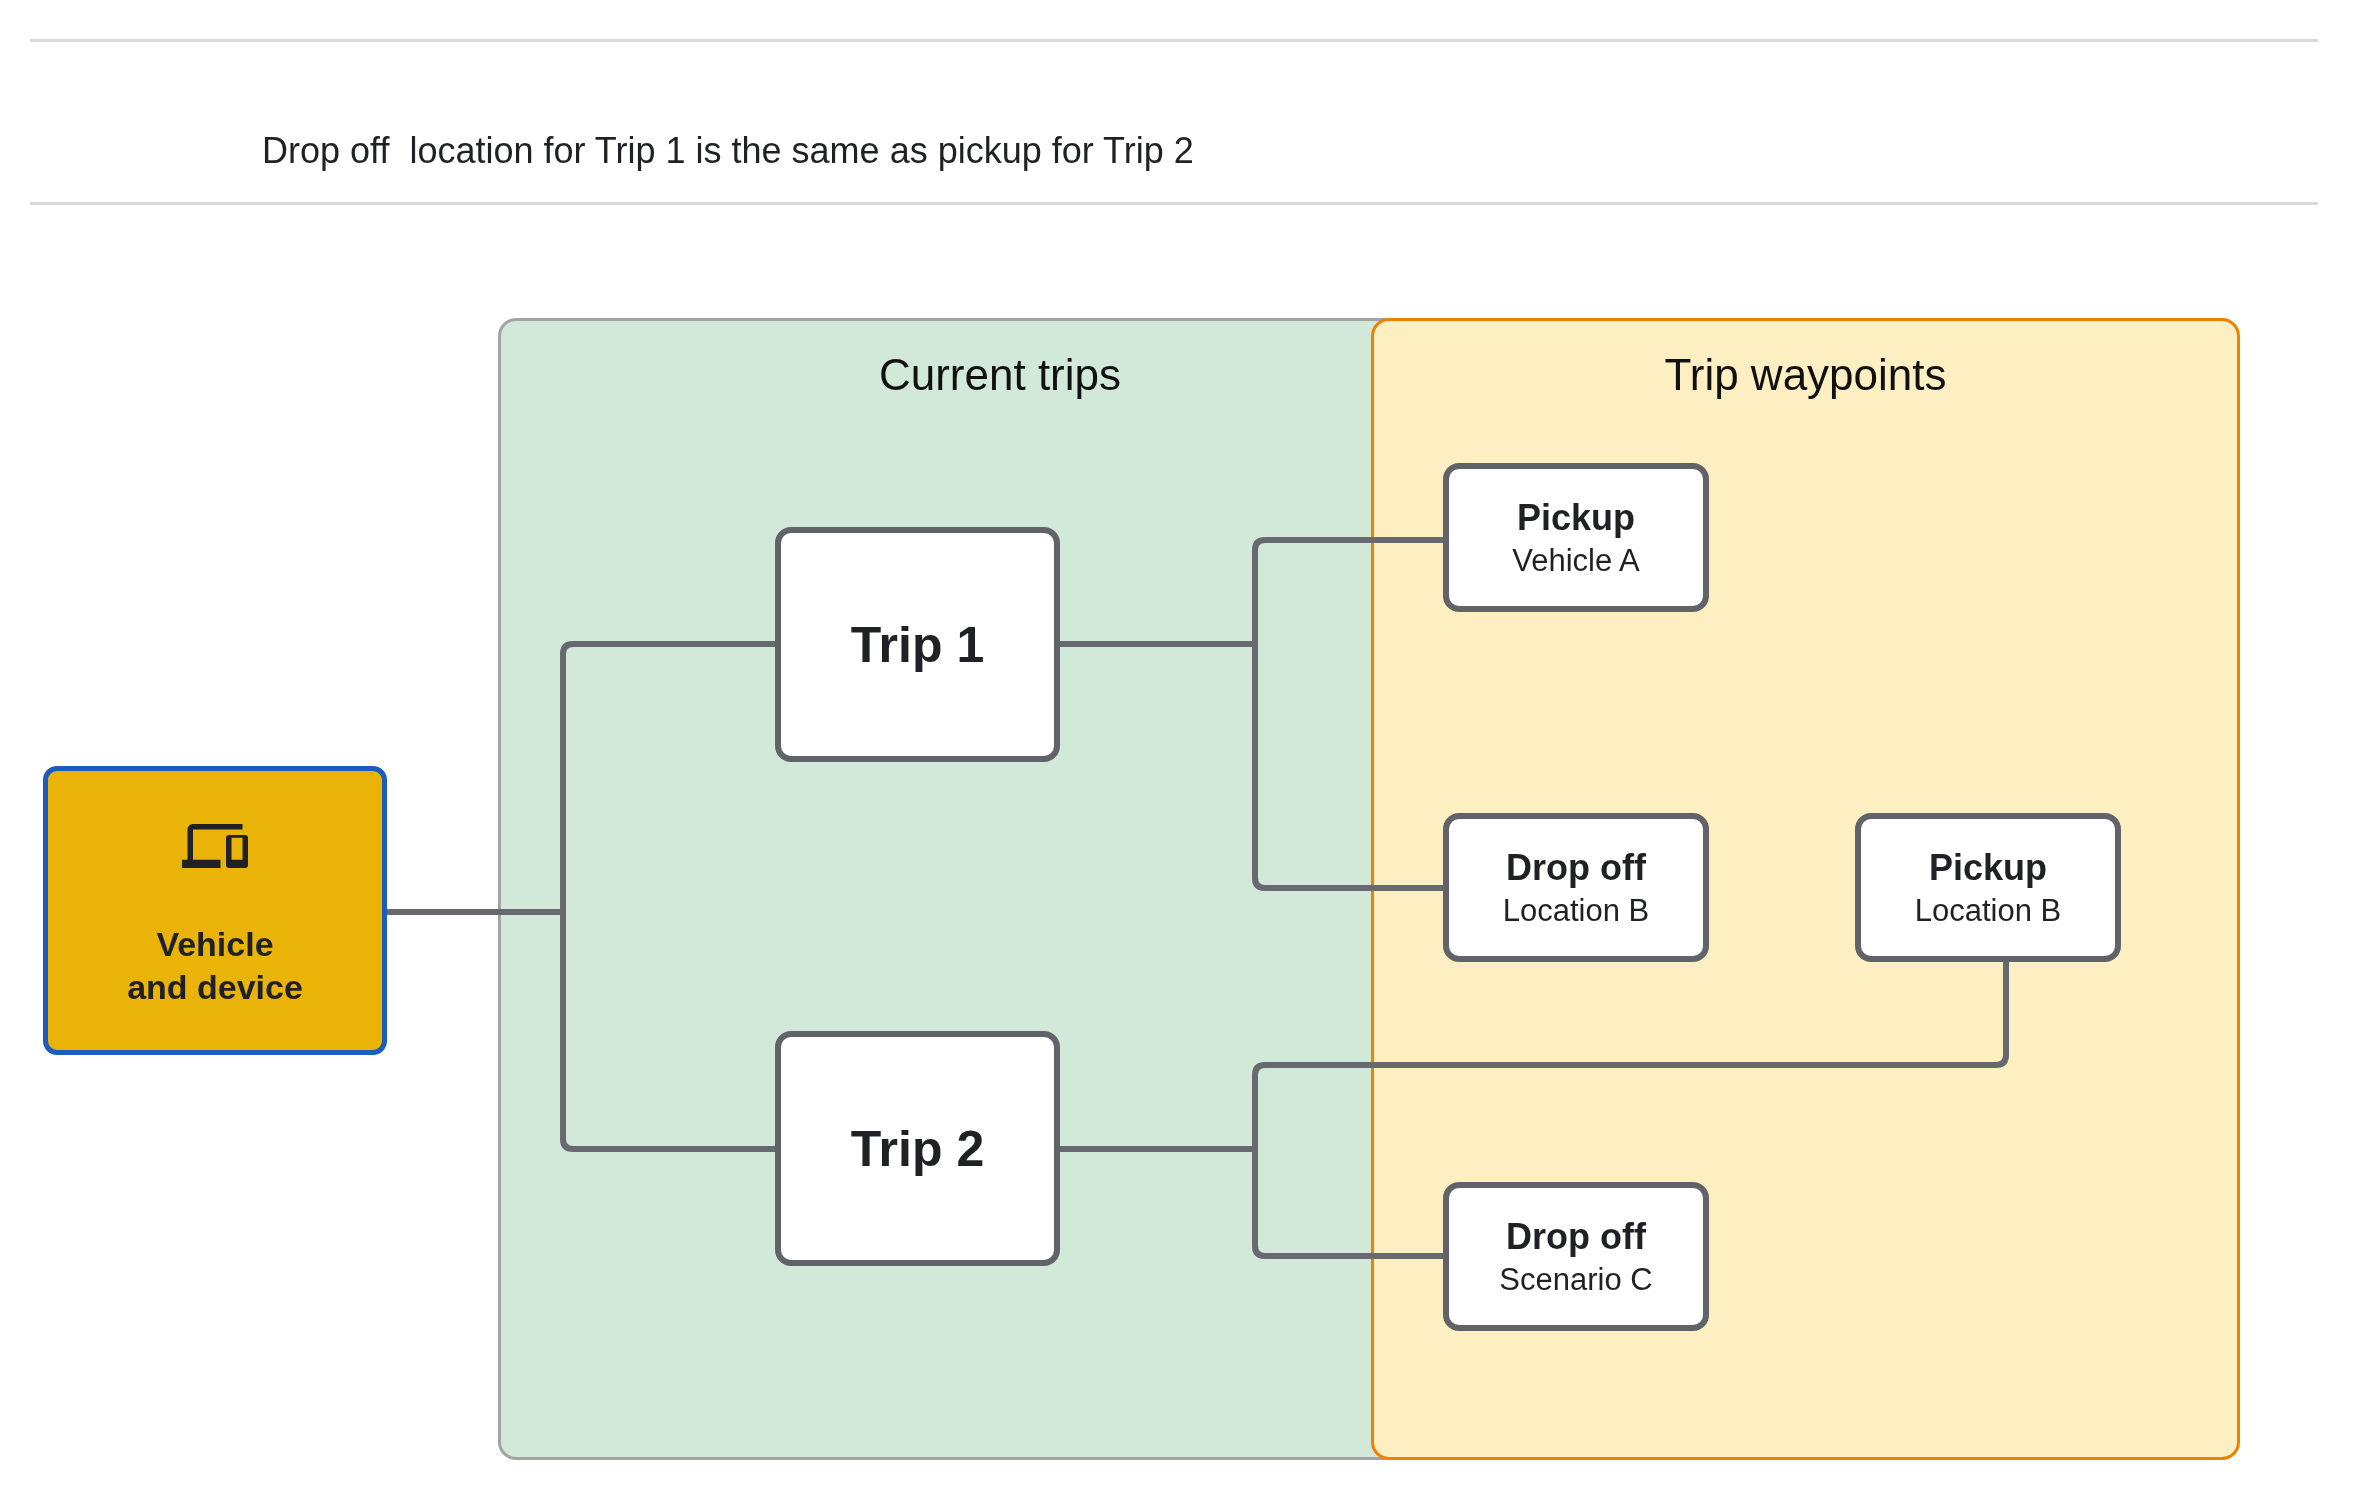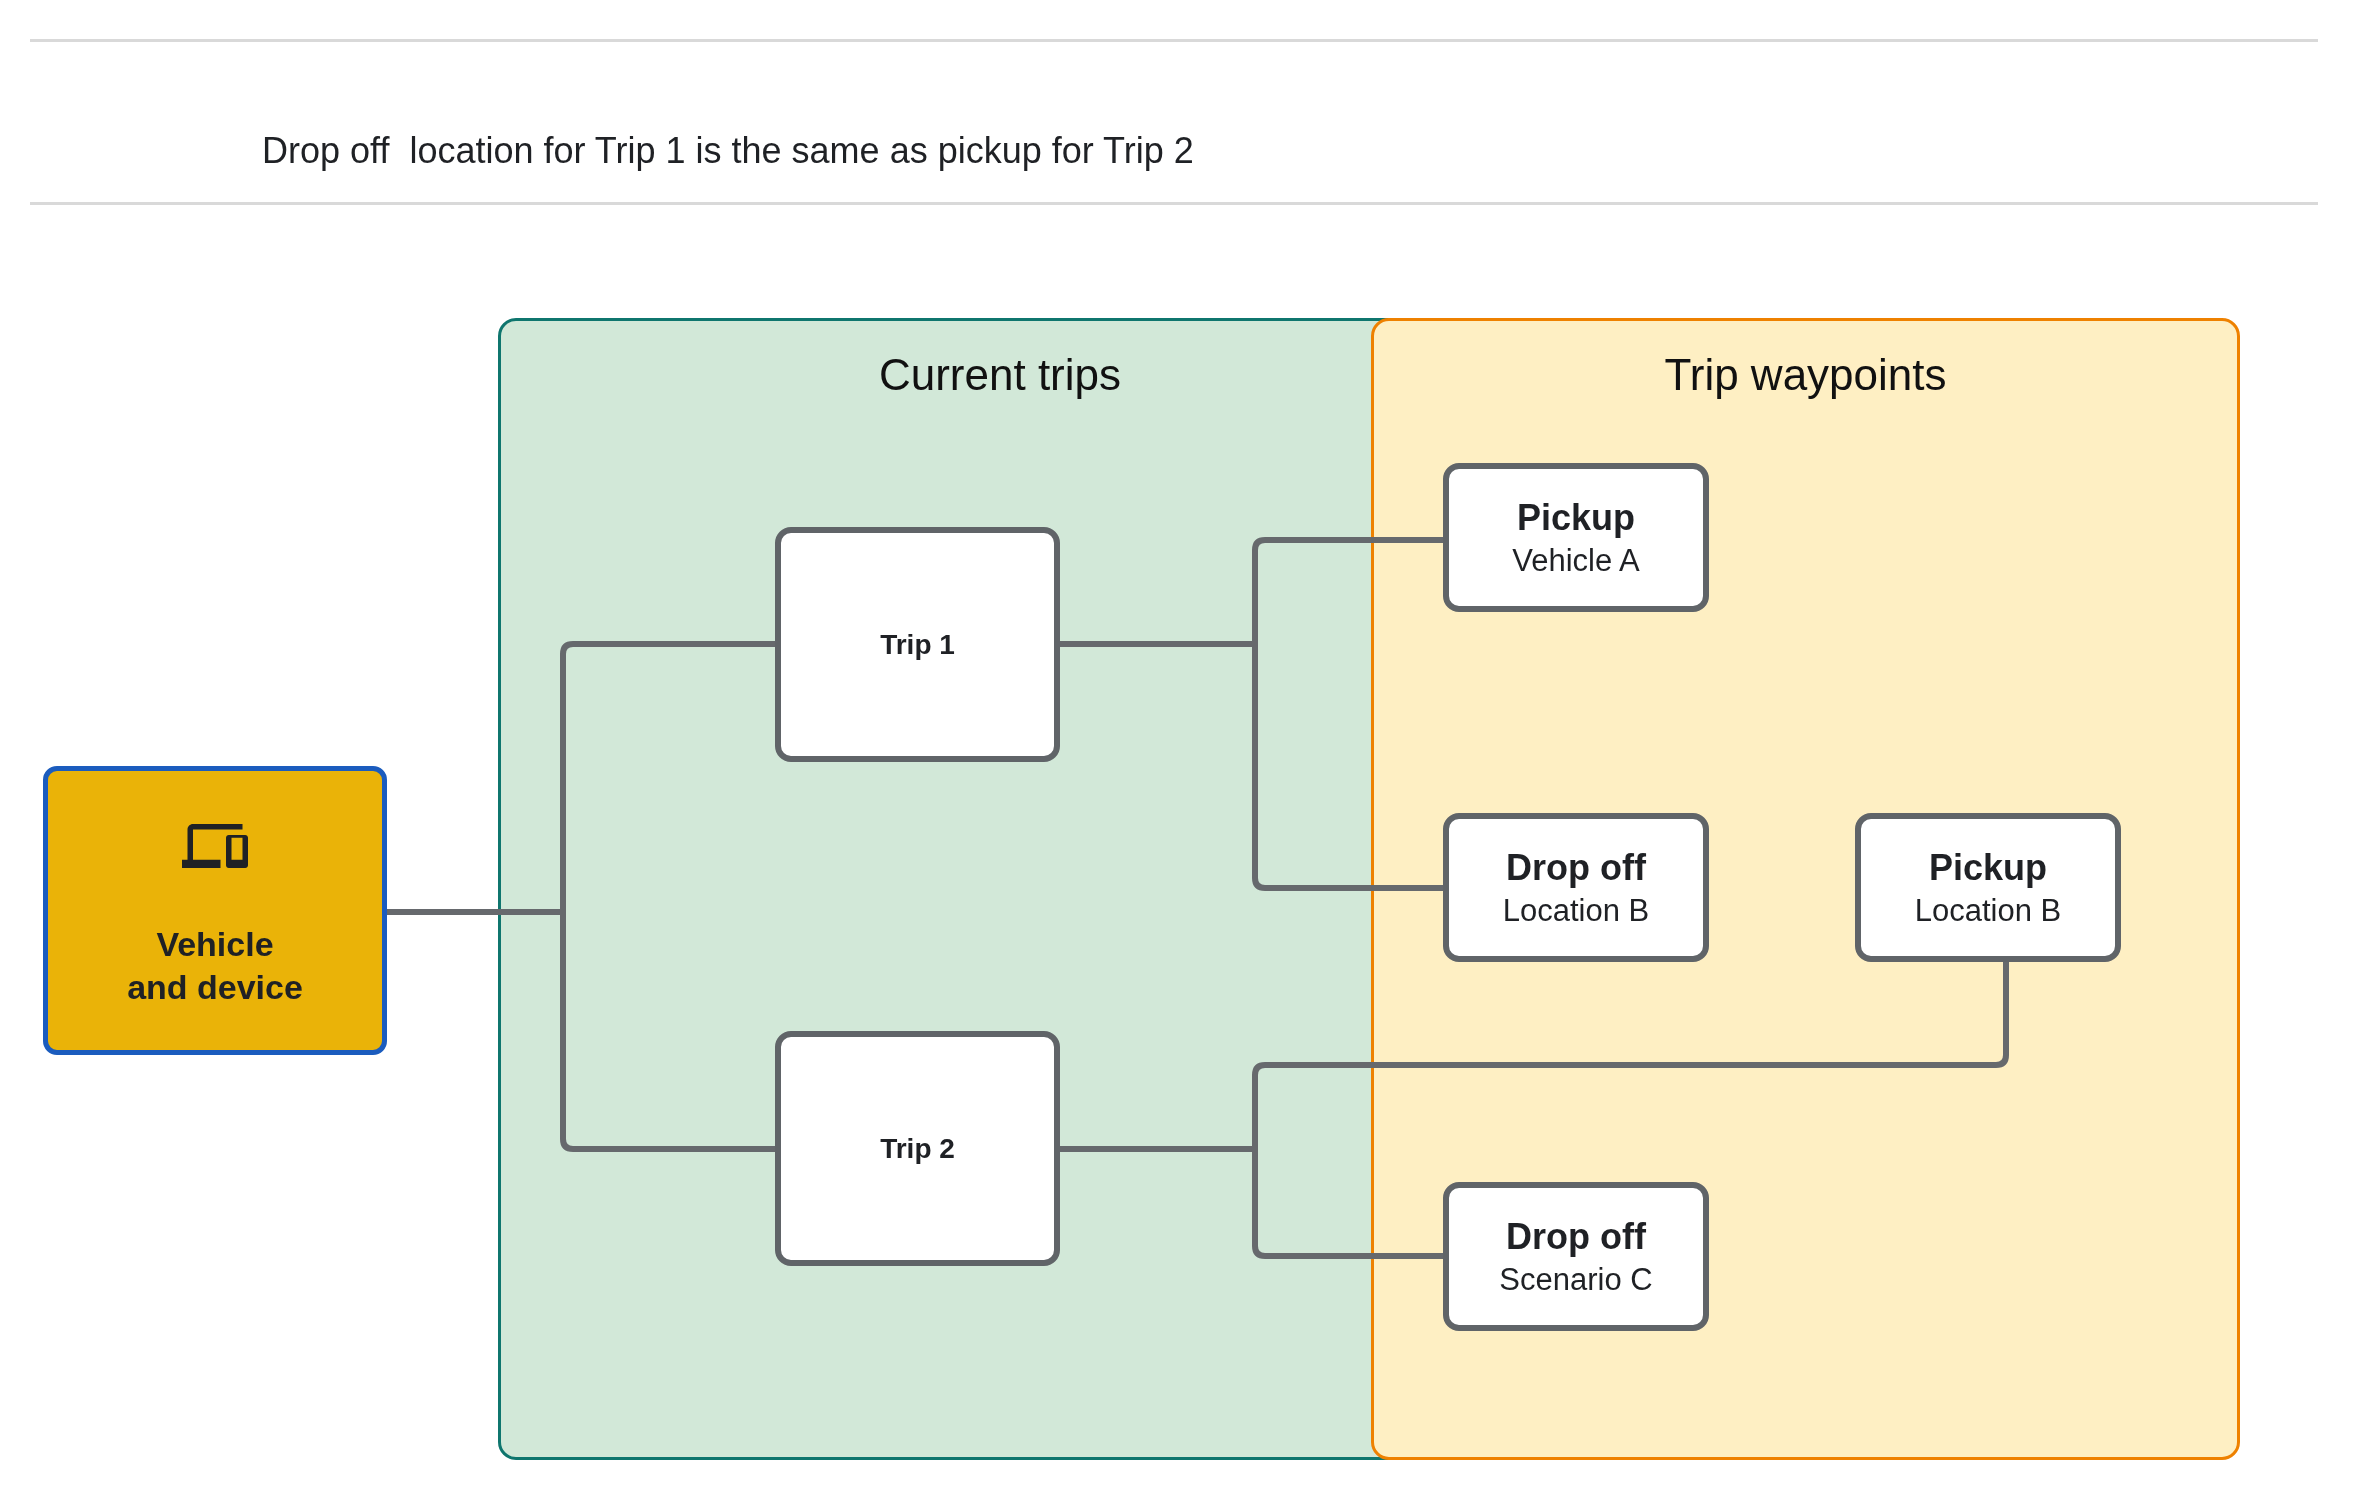--- a/index.html
+++ b/index.html
@@ -46,21 +46,21 @@
   .group {
     position: absolute;
     top: 318px;
     height: 1142px;
     border-radius: 18px;
   }
   #group-current-trips {
     left: 498px;
     width: 1004px;
     background: #d2e8d8;
-    border: 3px solid #0f766e;
+    border: 3px solid #a3a3a3;
   }
   #group-trip-waypoints {
     left: 1371px;
     width: 869px;
     background: #feefc3;
     border: 3px solid #ee8100;
     padding-left: 45px;
   }
   .group-title {
     position: absolute;
@@ -106,21 +106,21 @@
     background: #eab308;
     border: 5px solid #1b5cbe;
     border-radius: 14px;
     gap: 44px;
   }
   .vehicle-label { font-size: 34px; line-height: 43px; font-weight: bold; }
   .devices-icon-svg { display: block; }
 
   #node-trip1 { left: 775px; top: 527px;  width: 285px; height: 235px; }
   #node-trip2 { left: 775px; top: 1031px; width: 285px; height: 235px; }
-  .trip-label { font-size: 28px; font-weight: bold; }
+  .trip-label { font-size: 50px; font-weight: bold; }
 
   .waypoint { width: 266px; height: 149px; }
   #node-pickup-a  { left: 1443px; top: 463px; }
   #node-dropoff-b { left: 1443px; top: 813px; }
   #node-pickup-b  { left: 1855px; top: 813px; }
   #node-dropoff-c { left: 1443px; top: 1182px; }
   .waypoint-title    { font-size: 36px; line-height: 46px; font-weight: bold; }
   .waypoint-subtitle { font-size: 31px; line-height: 40px; }
 </style>
 </head>

